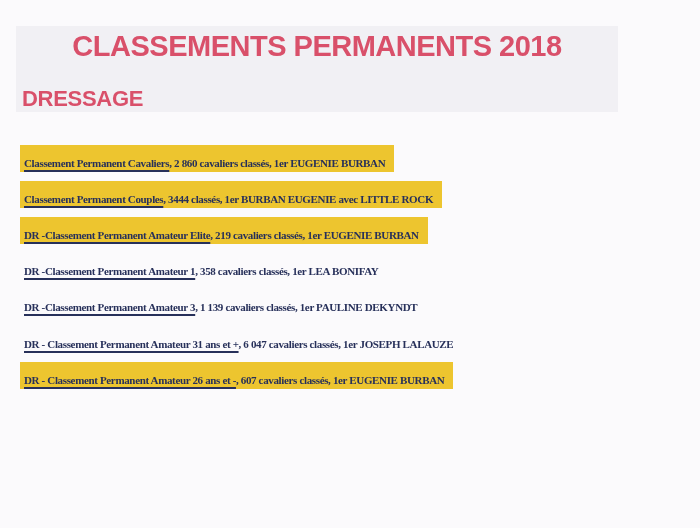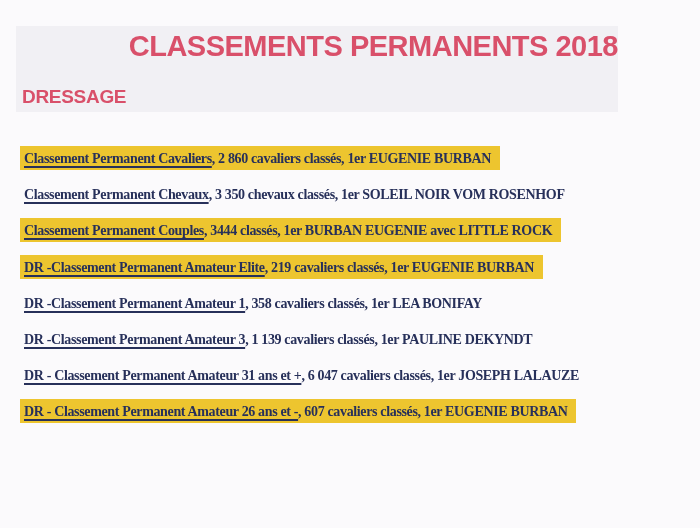--- a/index.html
+++ b/index.html
@@ -24,57 +24,57 @@
     top: 26px;
     width: 602px;
     height: 86px;
     background: var(--band-bg, #f1f0f4);
   }
   .page-title {
     position: absolute;
     left: 16px;
     top: 30px;
     width: 602px;
-    text-align: right;
+    text-align: center;
     font-family: "Liberation Sans", sans-serif;
     font-weight: bold;
     font-size: 29px;
     letter-spacing: -0.5px;
     color: var(--title, #d9506a);
     white-space: nowrap;
   }
   .page-subtitle {
     position: absolute;
     left: 22px;
     top: 86px;
     font-family: "Liberation Sans", sans-serif;
     font-weight: bold;
-    font-size: 19px;
+    font-size: 22px;
     letter-spacing: -0.3px;
     color: var(--title, #d9506a);
     white-space: nowrap;
   }
   .rows {
     position: absolute;
     left: 24px;
     top: 140px;
     right: 0;
   }
   .row {
     height: 36.2px;
     display: flex;
     align-items: center;
     white-space: nowrap;
   }
   .row-text {
-    font-size: 14px;
+    font-size: 11px;
     font-weight: bold;
     letter-spacing: -0.35px;
     color: var(--text, #27305a);
-    padding: 5px 9px 3px 4px;
+    padding: 12px 9px 3px 4px;
     margin-left: -4px;
   }
   .row.hl .row-text {
     background: var(--highlight, #edc52f);
   }
   .row-heading {
     text-decoration: underline;
     text-decoration-thickness: 2px;
     text-underline-offset: 3px;
   }
@@ -87,23 +87,20 @@
   <div class="title-band"></div>
 
   <div class="page-title">CLASSEMENTS PERMANENTS 2018</div>
 
   <div class="page-subtitle">DRESSAGE</div>
 
   <div class="rows">
     <div class="row hl">
       <span class="row-text"><span class="row-heading">Classement Permanent Cavaliers</span><span>, 2 860 cavaliers classés, 1er EUGENIE BURBAN</span></span>
     </div>
-    <div class="row">
-      <span class="row-text"><span class="row-heading">Classement Permanent Chevaux</span><span>, 3 350 chevaux classés, 1er SOLEIL NOIR VOM ROSENHOF</span></span>
-    </div>
     <div class="row hl">
       <span class="row-text"><span class="row-heading">Classement Permanent Couples</span><span>, 3444 classés, 1er BURBAN EUGENIE avec LITTLE ROCK</span></span>
     </div>
     <div class="row hl">
       <span class="row-text"><span class="row-heading">DR -Classement Permanent Amateur Elite</span><span>, 219 cavaliers classés, 1er EUGENIE BURBAN</span></span>
     </div>
     <div class="row">
       <span class="row-text"><span class="row-heading">DR -Classement Permanent Amateur 1</span><span>, 358 cavaliers classés, 1er LEA BONIFAY</span></span>
     </div>
     <div class="row">

